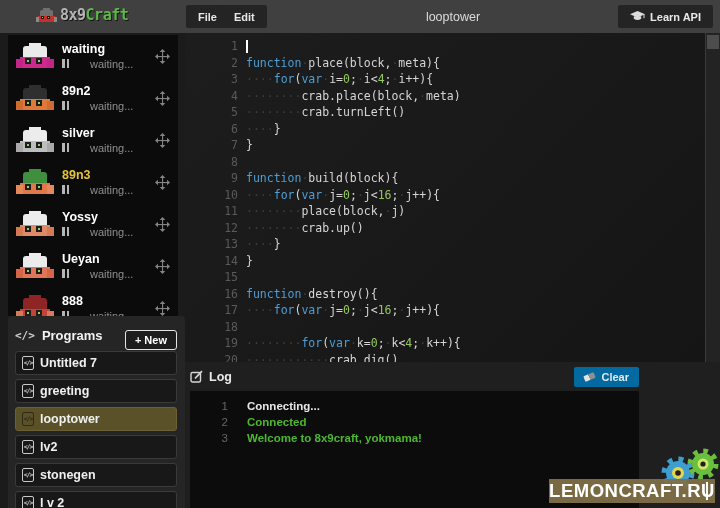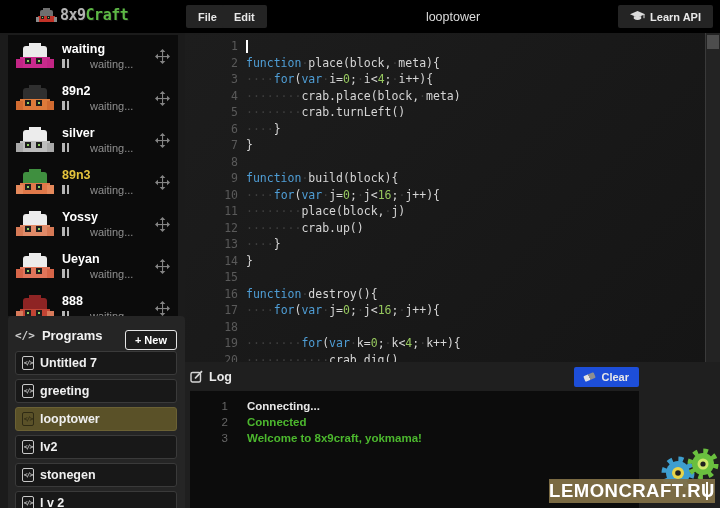--- a/index.html
+++ b/index.html
@@ -1,21 +1,21 @@
 <!DOCTYPE html>
 <html><head>
 <meta charset="utf-8">
 <style>
   * { margin:0; padding:0; box-sizing:border-box; }
   html,body { width:720px; height:508px; }
   body { font-family:"Liberation Sans", sans-serif; background:#1b1b1b; overflow:hidden; }
   #stage { position:relative; width:720px; height:508px; background:#1b1b1b; overflow:hidden; }
 
   
-  .topbar { position:absolute; left:0; top:0; width:720px; height:42px; background:#000000; }
+  .topbar { position:absolute; left:0; top:0; width:720px; height:42px; background:#404040; }
   .logo { position:absolute; left:36px; top:6px; display:flex; align-items:center; gap:3px; }
   .logo-text { font-family:"DejaVu Sans Mono", monospace; font-size:15px; font-weight:bold; letter-spacing:-0.5px; text-shadow:1px 1px 0 #141414; }
   .logo-8x9 { color:#b4b4b4; }
   .logo-craft { color:#5db845; }
   .tb-btn { position:absolute; top:5px; height:23px; background:#242424; border:none; border-radius:2px;
             color:#e8e8e8; font-family:Liberation Sans, sans-serif; font-size:11px; font-weight:bold;
             padding:0 12px; display:flex; align-items:center; gap:5px; cursor:pointer; }
   .tb-title { position:absolute; left:186px; right:0; top:0; height:33px; display:flex; align-items:center; justify-content:center;
               color:#dcdcdc; font-size:12.5px; pointer-events:none; }
 
@@ -85,21 +85,21 @@
   .seg-w { color:#3e3e3e; }
   .seg-p { color:#d6d6d6; }
   .caret { position:absolute; left:8px; top:2px; width:1.5px; height:13px; background:#ffffff; }
   .scrollbar { position:absolute; right:0; top:0; bottom:0; width:15px; background:#232323; border-left:1px solid #3a3a3a; }
   .scroll-thumb { position:absolute; left:1px; right:1px; top:2px; height:14px; background:#4d4d4d; }
 
   
   .logpanel { position:absolute; left:185px; top:362px; right:0; bottom:0; background:#1f1f1f; }
   .log-head { position:absolute; left:5px; top:3px; width:449px; height:23px; display:flex; align-items:center; }
   .log-title-wrap { display:flex; align-items:center; gap:6px; color:#eaeaea; font-size:12.5px; font-weight:bold; }
-  .clear-btn { margin-left:auto; background:#1d4ed8; border:none; border-radius:2px; height:20px; padding:0 10px;
+  .clear-btn { margin-left:auto; background:#0369a1; border:none; border-radius:2px; height:20px; padding:0 10px;
                color:#e8e8e8; font-size:11px; font-weight:bold; display:flex; align-items:center; gap:6px; cursor:pointer;
                font-family:"Liberation Sans", sans-serif; }
   .eraser-icon { width:11px; height:6px; background:linear-gradient(90deg,#e2e2e2 45%,#8f8f8f 45%); transform:rotate(-22deg); border-radius:1px; }
   .log-box { position:absolute; left:5px; top:29px; width:449px; bottom:0; background:#0c0c0c; padding-top:7px; overflow:hidden; }
   .log-row { display:flex; height:16px; line-height:16px; font-size:11.5px; font-weight:bold; }
   .log-ln { width:38px; flex:none; text-align:right; color:#666666; font-weight:normal; }
   .log-text { padding-left:19px; }
 
   
   .gears { position:absolute; left:650px; top:443px; }

